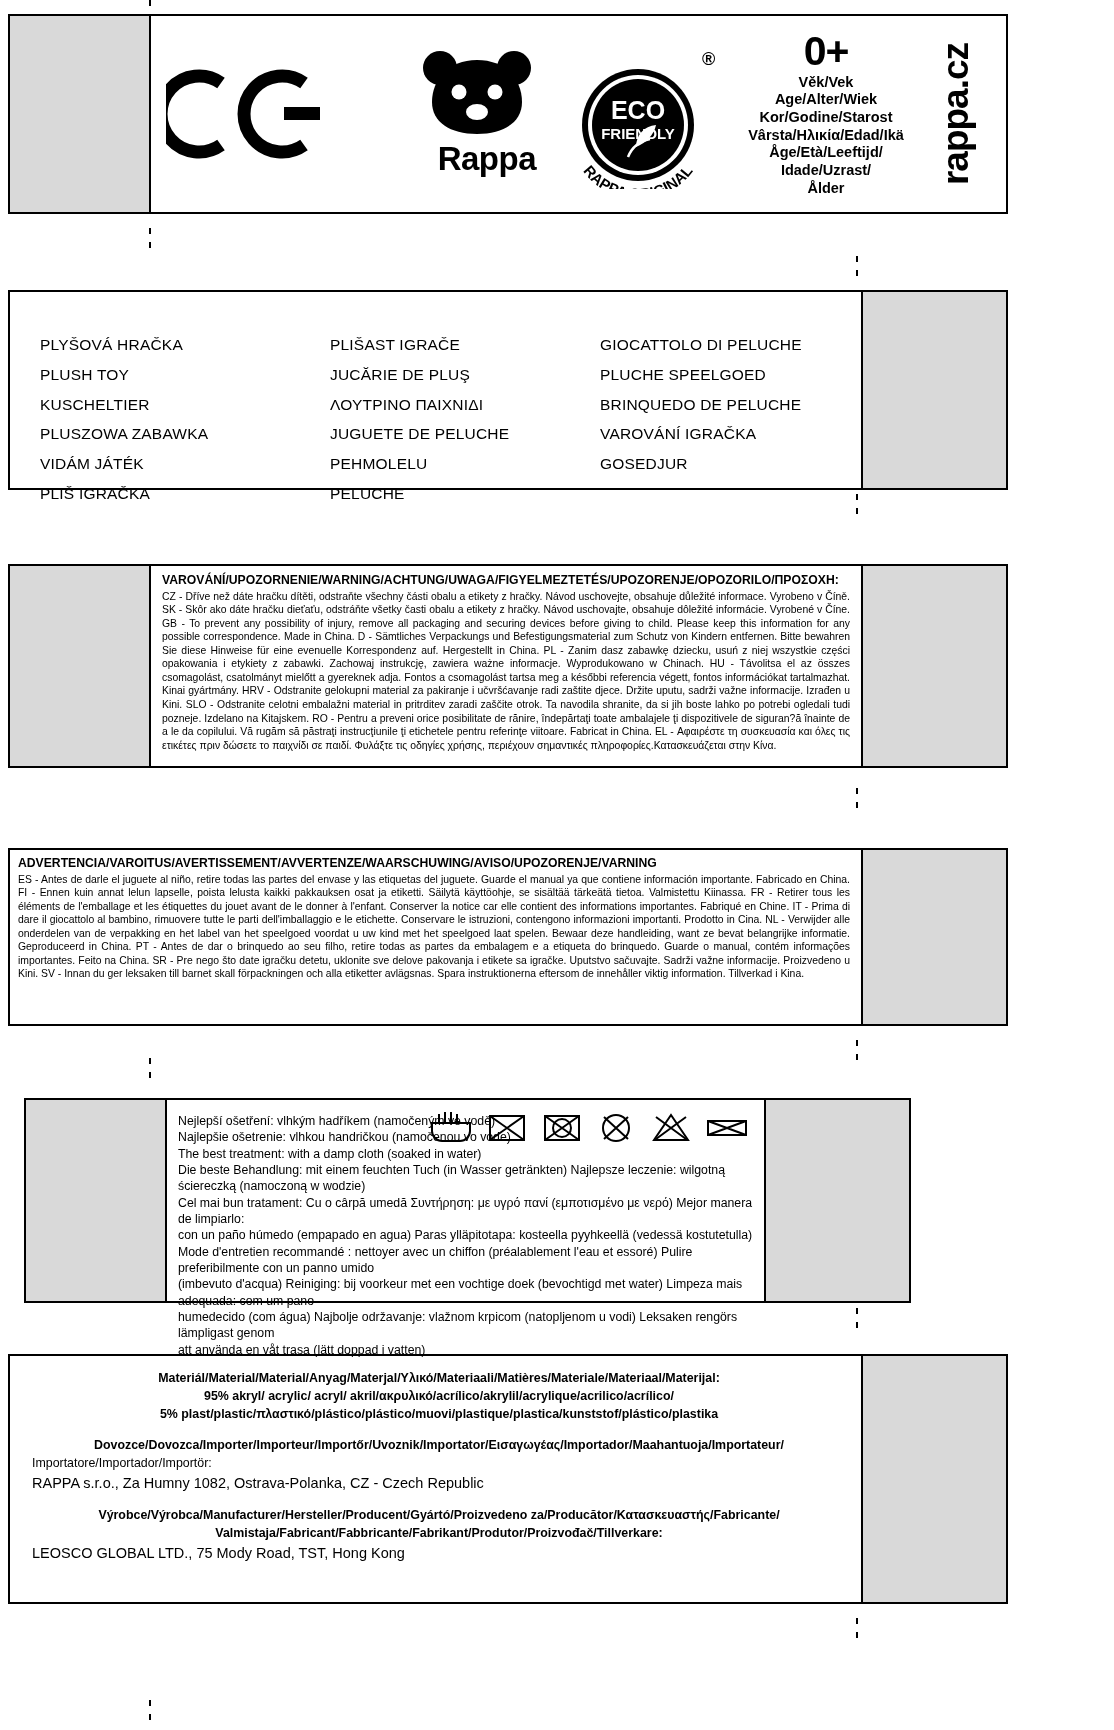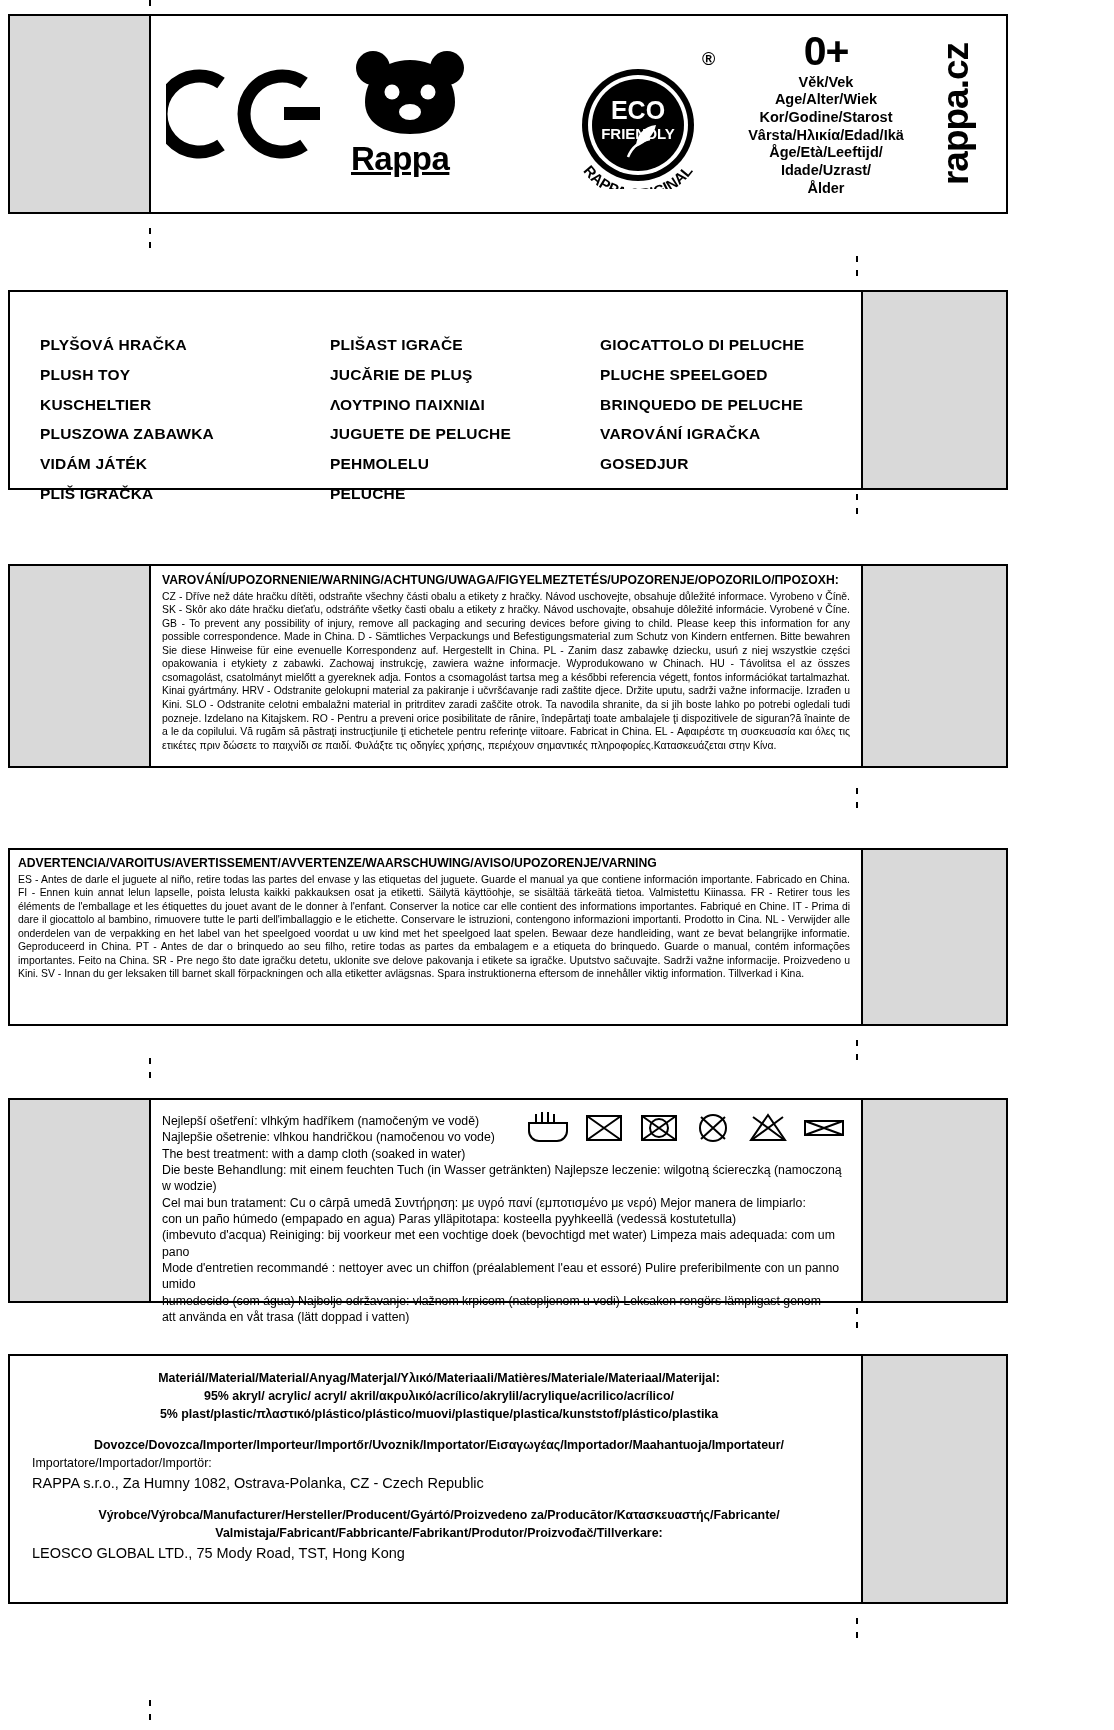--- a/index.html
+++ b/index.html
@@ -18,54 +18,54 @@
   .fold { position:absolute; width:2px; background:repeating-linear-gradient(to bottom,#000 0 6px,transparent 6px 14px); }
 
   
   #block1 { position:absolute; left:8px; top:14px; width:1000px; height:200px; }
   #block1 .left-grey { position:absolute; left:0; top:0; width:141px; height:200px; background:#d9d9d9; border:2px solid #000; border-right:none;}
   #block1 .main { position:absolute; left:141px; top:0; width:859px; height:200px; border:2px solid #000; display:flex; align-items:center; }
 
   .ce { width:200px; display:flex; justify-content:center; align-items:center; }
   .ce svg { display:block; }
 
-  .rappa-logo { width:185px; text-align:left;text-decoration:underline; }
+  .rappa-logo { width:185px; text-align:right; }
   .rappa-logo .bear { position:relative; height:88px; }
   .rappa-logo .word { font-size:33px; font-weight:bold; letter-spacing:-0.5px; margin-top:2px;}
 
   .eco { width:200px; display:flex; justify-content:center; align-items:center; position:relative;}
   .age { width:180px; text-align:center; font-size:14.5px; font-weight:bold; line-height:1.22; }
   .age .big { font-size:41px; line-height:1; letter-spacing:-1px; margin-bottom:2px;}
   .rappacz { width:80px; display:flex; justify-content:center; align-items:center; }
   .rappacz span { transform:rotate(-90deg); white-space:nowrap; font-size:37px; font-weight:bold; letter-spacing:-1px;}
 
   
   #block2 { position:absolute; left:8px; top:290px; width:1000px; height:200px; }
   #block2 .inner { position:absolute; inset:0; border:2px solid #000; display:flex; }
-  #block2 .col { padding:38px 0 0 30px; font-size:15.5px; font-weight:bold; line-height:1.92; letter-spacing:.2px;}
+  #block2 .col { padding:38px 0 0 30px; font-size:15.5px; font-weight:normal; line-height:1.92; letter-spacing:.2px;}
   #block2 .c1 { width:290px; }
   #block2 .c2 { width:270px; }
   #block2 .c3 { width:300px; }
   #block2 .rgrey { position:absolute; right:0; top:0; width:145px; height:100%; background:#d9d9d9; border-left:2px solid #000;}
 
   
   #block3 { position:absolute; left:8px; top:564px; width:1000px; height:204px; border:2px solid #000;padding-left:20px; }
   #block3 .lgrey { position:absolute; left:0; top:0; width:141px; height:100%; background:#d9d9d9; border-right:2px solid #000;}
   #block3 .rgrey { position:absolute; right:0; top:0; width:145px; height:100%; background:#d9d9d9; border-left:2px solid #000;}
   #block3 .txt { position:absolute; left:152px; right:156px; top:7px; font-size:10.4px; line-height:1.30; text-align:justify;}
   #block3 .hd { font-weight:bold; font-size:12.2px; margin-bottom:1px; }
 
   
   #block4 { position:absolute; left:8px; top:848px; width:1000px; height:178px; border:2px solid #000; }
   #block4 .rgrey { position:absolute; right:0; top:0; width:145px; height:100%; background:#d9d9d9; border-left:2px solid #000;}
   #block4 .txt { position:absolute; left:8px; right:156px; top:6px; font-size:10.4px; line-height:1.30; text-align:justify;}
   #block4 .hd { font-weight:bold; font-size:12.2px; margin-bottom:1px;}
 
   
-  #block5 { position:absolute; left:8px; top:1098px; width:1000px; height:205px; border:2px solid #000; }
+  #block5 { position:absolute; left:24px; top:1098px; width:887px; height:205px; border:2px solid #000; }
   #block5 .lgrey { position:absolute; left:0; top:0; width:141px; height:100%; background:#d9d9d9; border-right:2px solid #000;}
   #block5 .rgrey { position:absolute; right:0; top:0; width:145px; height:100%; background:#d9d9d9; border-left:2px solid #000;}
   #block5 .txt { position:absolute; left:152px; right:156px; top:13px; font-size:12.3px; line-height:1.33; }
   #block5 .symbols { position:absolute; right:160px; top:10px; width:320px; height:36px; display:flex; justify-content:space-between; align-items:center;}
 
   
   #block6 { position:absolute; left:8px; top:1354px; width:1000px; height:250px; border:2px solid #000; }
   #block6 .rgrey { position:absolute; right:0; top:0; width:145px; height:100%; background:#d9d9d9; border-left:2px solid #000;}
   #block6 .txt { position:absolute; left:22px; right:160px; top:14px; font-size:12.4px; line-height:1.45; }
   #block6 .gap { height:13px; }
@@ -236,22 +236,22 @@
       </svg>
     </div>
 
     <div class="txt">
       <div>Nejlepší ošetření: vlhkým hadříkem (namočeným ve vodě)</div>
       <div>Najlepšie ošetrenie: vlhkou handričkou (namočenou vo vode)</div>
       <div>The best treatment: with a damp cloth (soaked in water)</div>
       <div>Die beste Behandlung: mit einem feuchten Tuch (in Wasser getränkten)   Najlepsze leczenie: wilgotną ściereczką (namoczoną w wodzie)</div>
       <div>Cel mai bun tratament: Cu o cârpă umedă   Συντήρηση: με υγρό πανί (εμποτισμένο με νερό)   Mejor manera de limpiarlo:</div>
       <div>con un paño húmedo (empapado en agua)  Paras ylläpitotapa: kosteella pyyhkeellä (vedessä kostutetulla)</div>
+      <div>Mode d'entretien recommandé : nettoyer avec un chiffon (préalablement l'eau et essoré)   Pulire preferibilmente con un panno umido</div>
       <div>(imbevuto d'acqua)   Reiniging: bij voorkeur met een vochtige doek (bevochtigd met water)   Limpeza mais adequada: com um pano</div>
-      <div>Mode d'entretien recommandé : nettoyer avec un chiffon (préalablement l'eau et essoré)   Pulire preferibilmente con un panno umido</div>
       <div>humedecido (com água)   Najbolje održavanje: vlažnom krpicom (natopljenom u vodi)   Leksaken rengörs lämpligast genom</div>
       <div>att använda en våt trasa (lätt doppad i vatten)</div>
     </div>
   </div>
 
   <div id="block6">
     <div class="rgrey"></div>
     <div class="txt">
       <div class="b">Materiál/Material/Material/Anyag/Materjal/Υλικό/Materiaali/Matières/Materiale/Materiaal/Materijal:</div>
       <div class="b">95% akryl/ acrylic/ acryl/ akril/ακρυλικό/acrílico/akrylil/acrylique/acrilico/acrílico/</div>

